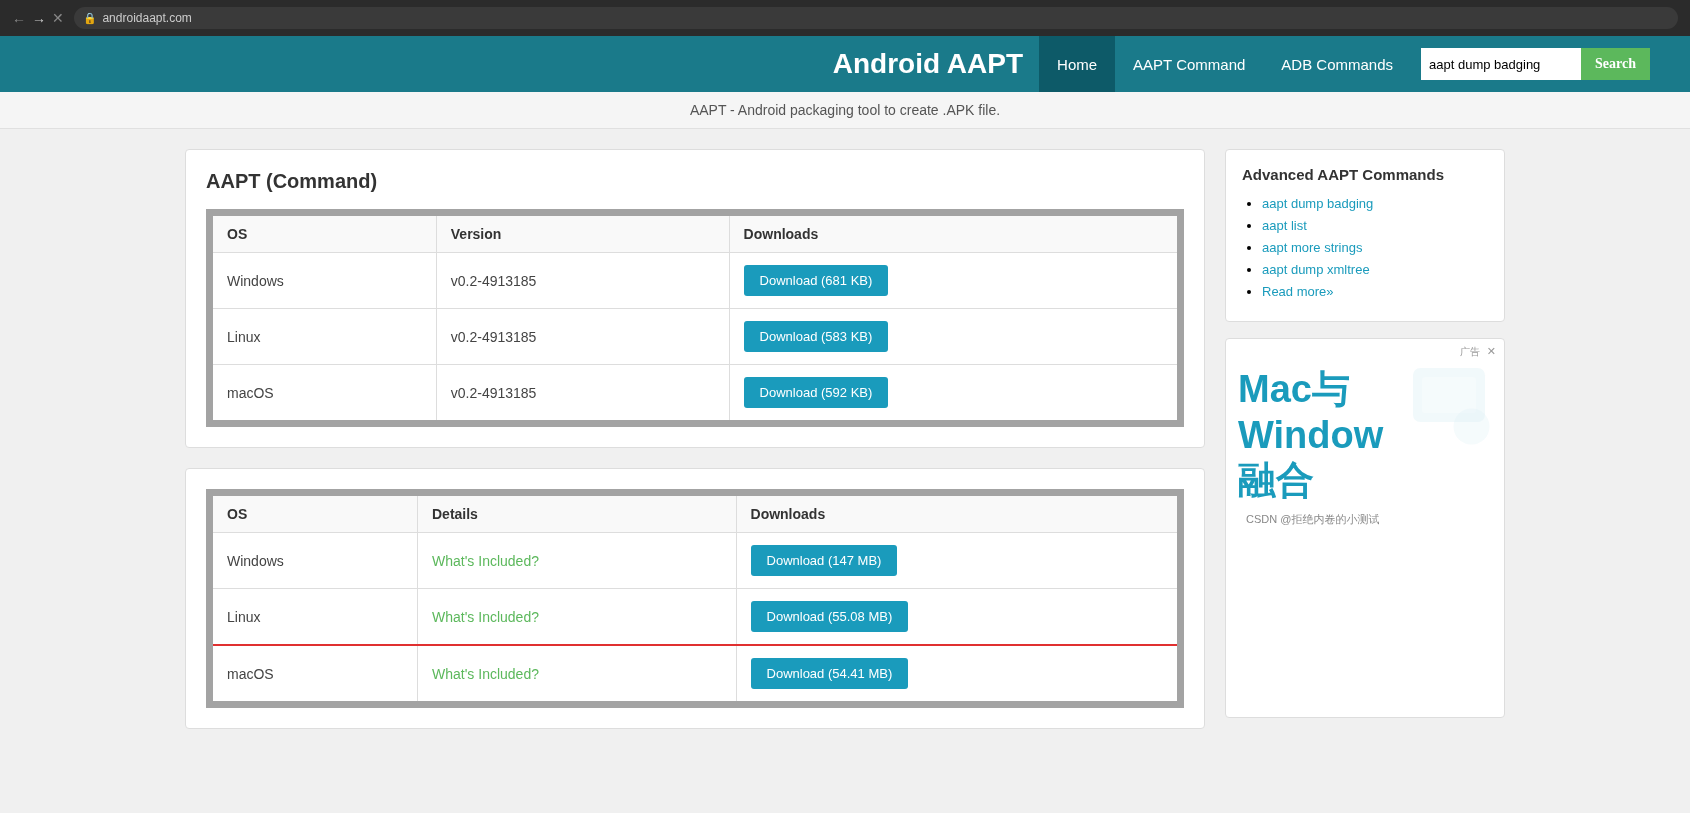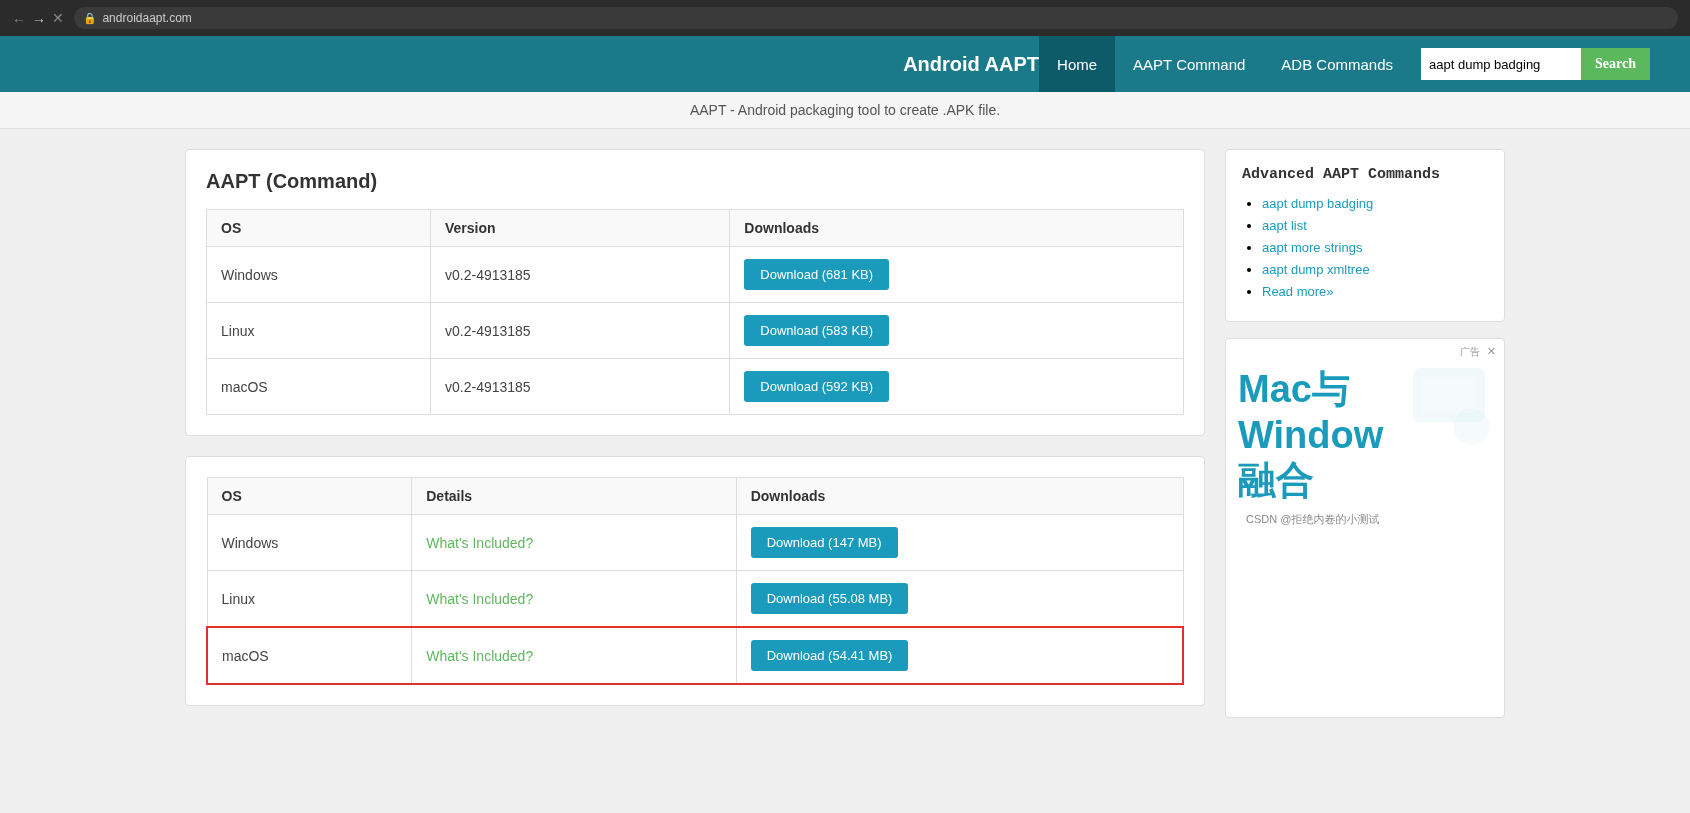--- a/index.html
+++ b/index.html
@@ -37,25 +37,25 @@
     
     .navbar {
       background: #1a7a8a;
       height: 56px;
       display: flex;
       align-items: center;
       padding: 0 40px;
     }
     .navbar-brand {
       color: white;
-      font-size: 20px;
+      font-size: 28px;
       font-weight: bold;
       flex: 1;
       text-align: center;
-      margin-right: 0;
+      margin-right: 16px;
     }
     .navbar-center {
       display: flex;
       align-items: center;
       gap: 0;
     }
     .navbar-left {
       flex: 1;
     }
     .navbar-links {
@@ -146,21 +146,21 @@
     }
     .card-title .highlight {
       color: #f0a020;
       font-weight: bold;
     }
 
     
     .download-table {
       width: 100%;
       border-collapse: collapse;
-      border: 1px solid #a3a3a3;
+      border: 7px solid #a3a3a3;
     }
     .download-table th {
       background: #f9f9f9;
       padding: 10px 14px;
       text-align: left;
       font-weight: bold;
       color: #333;
       border: 1px solid #ddd;
     }
     .download-table td {
@@ -186,21 +186,20 @@
       border: 1px solid #ddd;
       border-radius: 4px;
       padding: 16px;
       margin-bottom: 16px;
     }
     .sidebar-title {
       font-size: 15px;
       font-weight: bold;
       color: #333;
       margin-bottom: 12px;
-      font-family: Liberation Mono, monospace;
     }
     .sidebar-list {
       list-style: disc;
       padding-left: 20px;
     }
     .sidebar-list li {
       margin-bottom: 6px;
     }
     .sidebar-list a {
       color: #1a9bbc;

